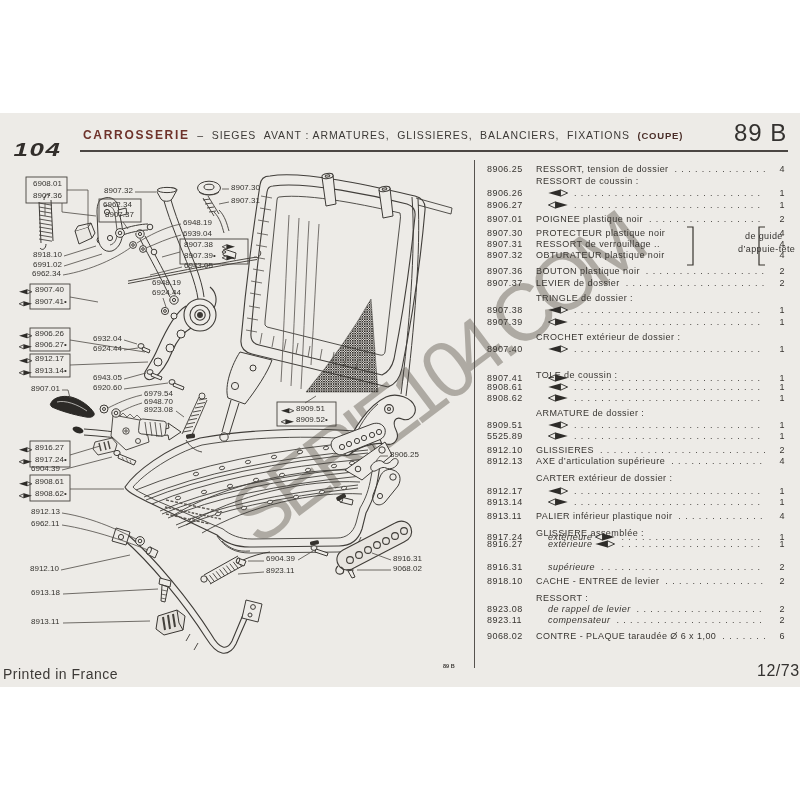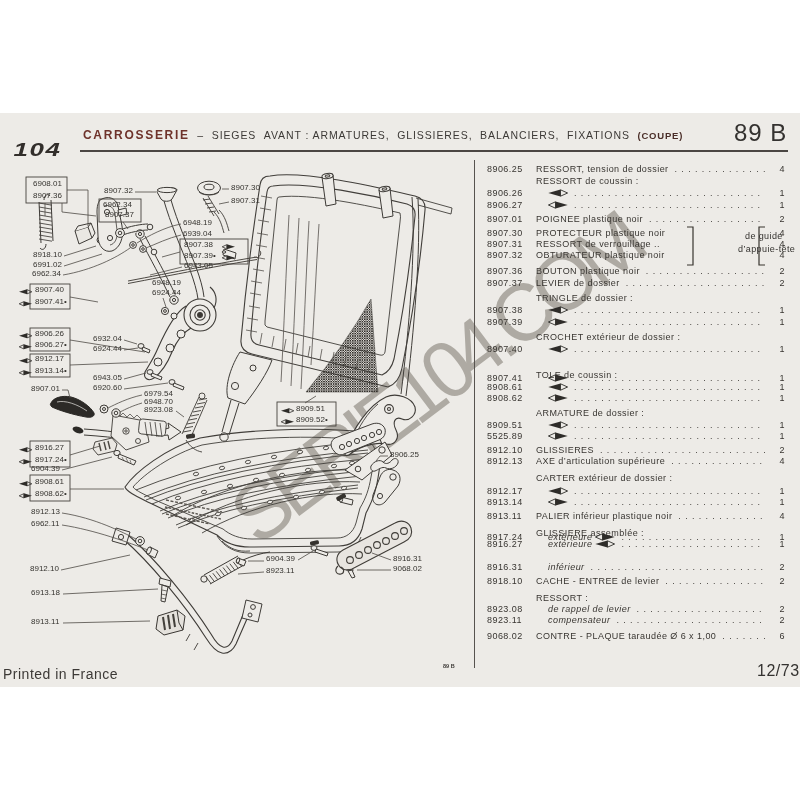--- a/index.html
+++ b/index.html
@@ -272,21 +272,21 @@
       <span class="n">8917.24</span>
       <span class="d ind">extérieure <svg width="20" height="8" viewBox="0 0 20 8" style="position:relative;top:1px">
           <path d="M7.5 0.8 L0.4 4 L7.5 7.2 Z" fill="#edebe7" stroke="#2e2c29" stroke-width="0.9"></path>
           <path d="M19.7 4 L7.5 0.5 L7.5 7.5 Z" fill="#2e2c29"></path>
         </svg></span>
       <span class="dots">......................................................................</span>
       <span class="q">1</span>
     </div>
 <div class="row" style="top:562px">
       <span class="n">8916.31</span>
-      <span class="d ind">inférieur</span>
+      <span class="d ind">supérieure</span>
       <span class="dots">......................................................................</span>
       <span class="q">2</span>
     </div>
 <div class="row" style="top:576px">
       <span class="n">8918.10</span>
       <span class="d">CACHE - ENTREE de levier</span>
       <span class="dots">......................................................................</span>
       <span class="q">2</span>
     </div>
 <div class="row" style="top:593px">

